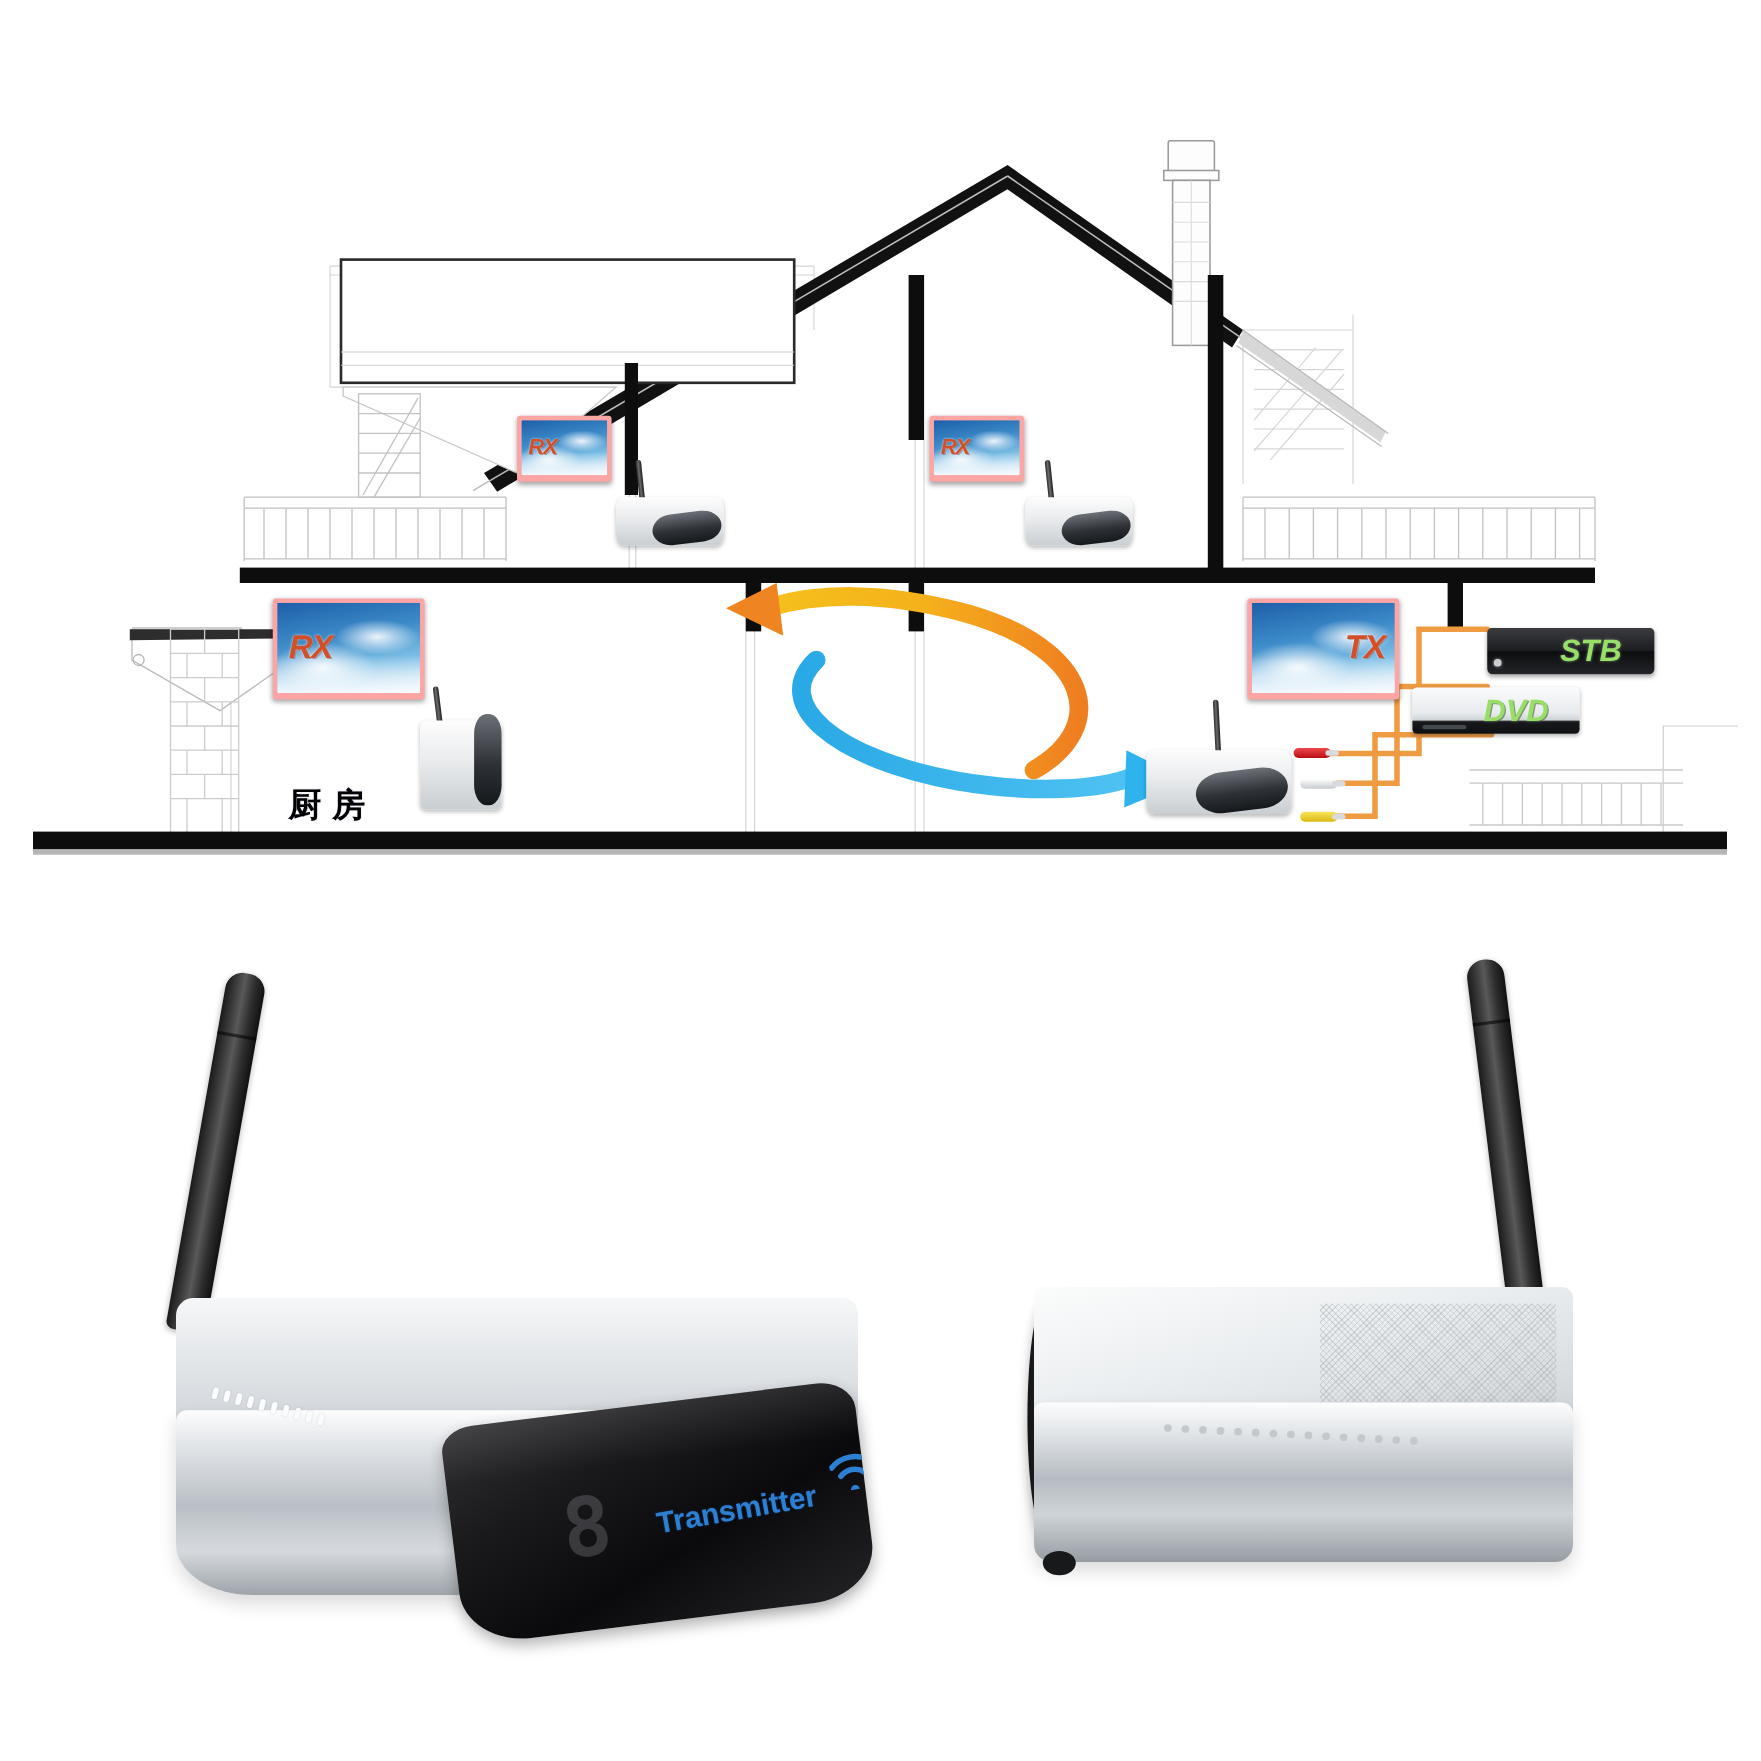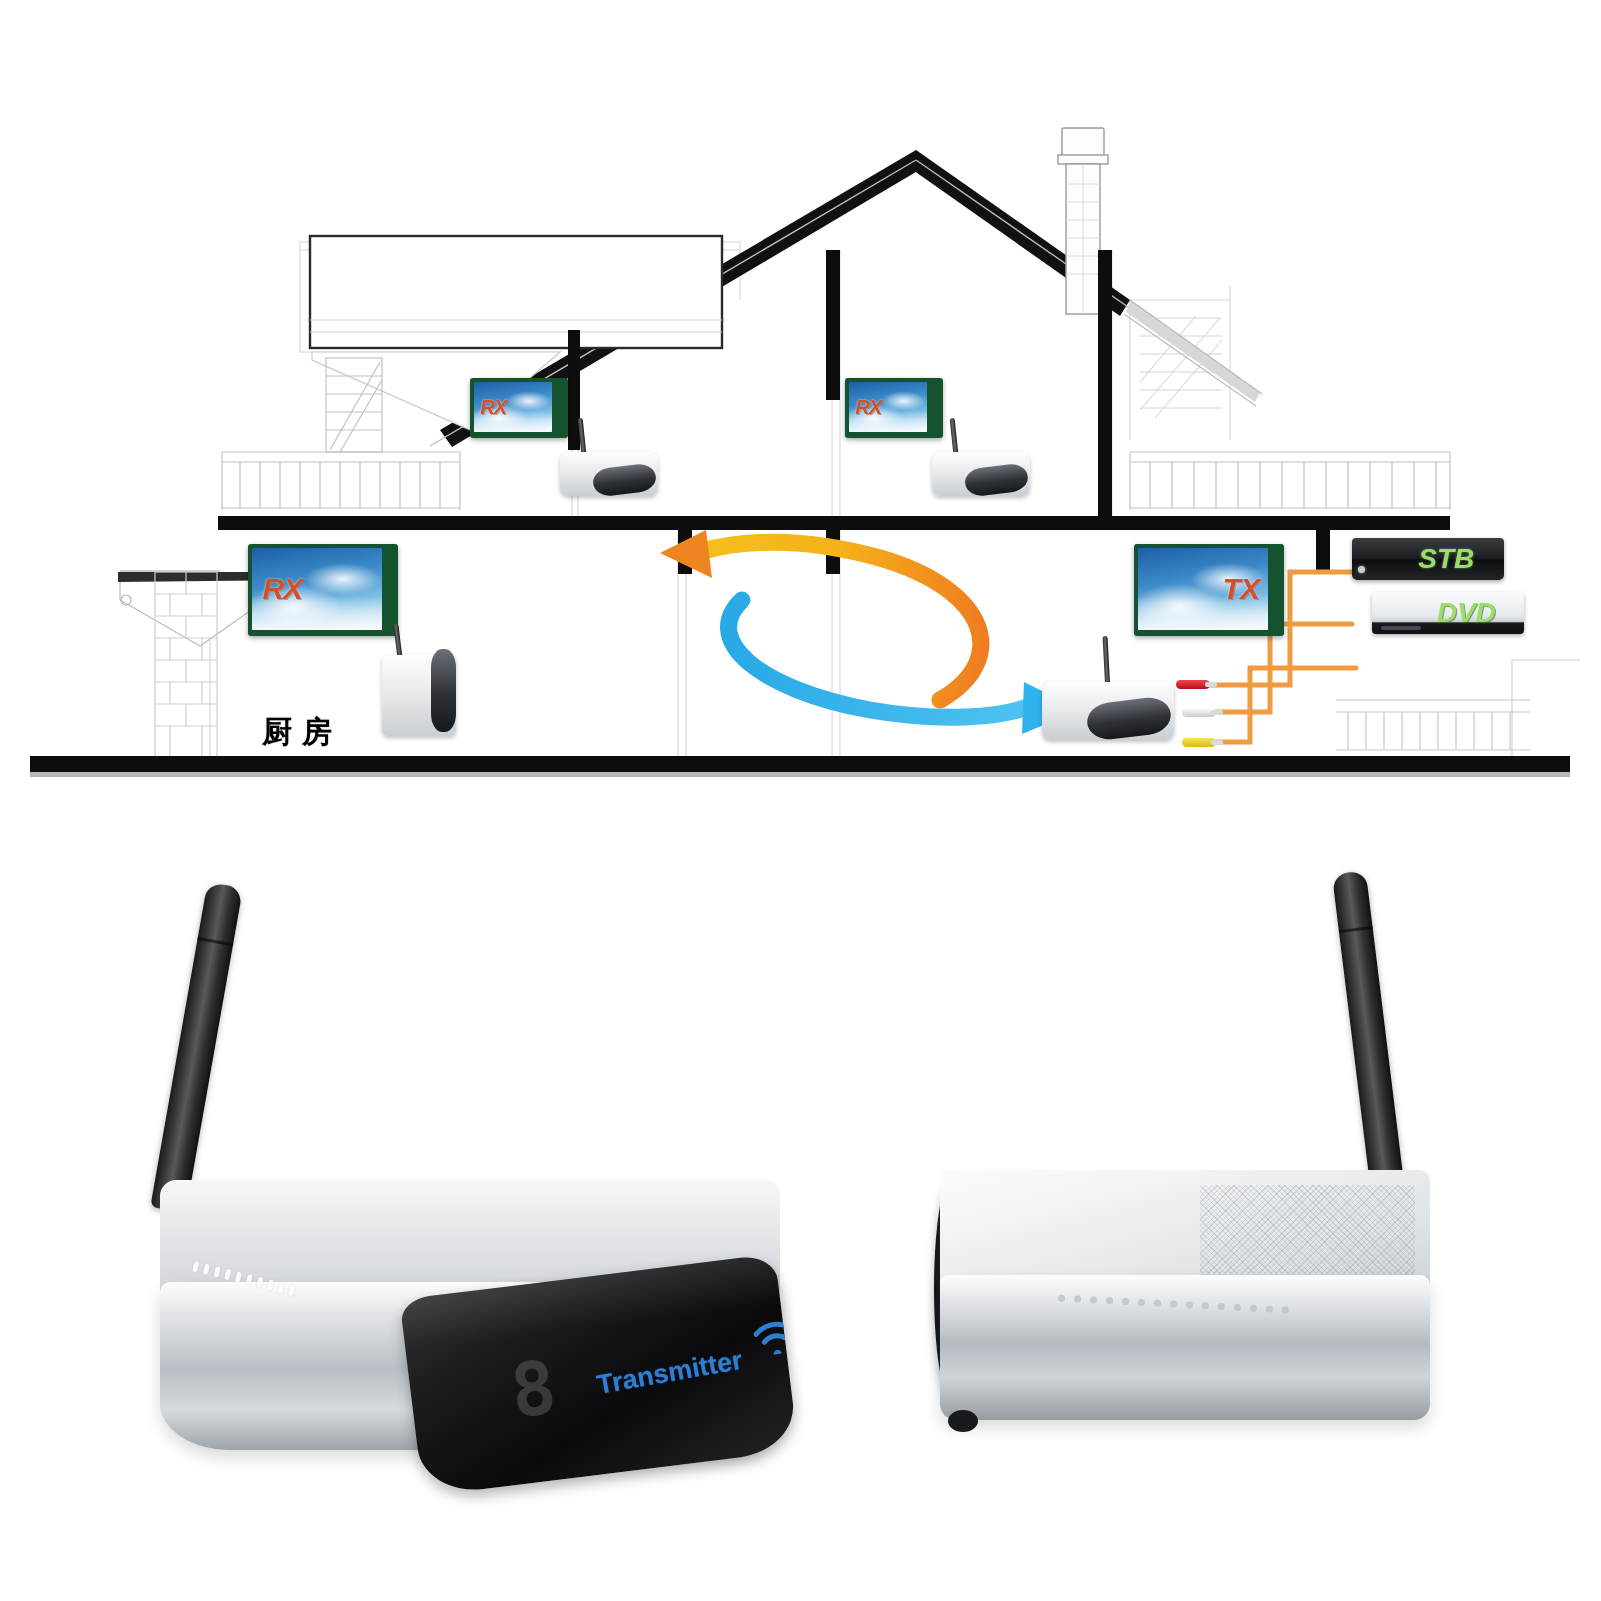--- a/index.html
+++ b/index.html
@@ -21,23 +21,23 @@
     left: 0; top: 0;
     width: 1601px; height: 800px;
     background: #ffffff;
   }
 
   .house-svg { position: absolute; left: 0; top: 0; }
 
   
   .tv {
     position: absolute;
-    background: #14532d;
+    background: #fca5a5;
     border-radius: 3px;
-    padding: 4px 16px 6px 4px;
+    padding: 4px 4px 6px 4px;
     box-shadow: 0 2px 5px rgba(0,0,0,.35);
   }
   .tv-screen {
     width: 100%; height: 100%;
     position: relative;
     overflow: hidden;
     border-radius: 1px;
     background:
       radial-gradient(ellipse 60% 45% at 32% 72%, #f2f7fb 0%, rgba(242,247,251,.0) 62%),
       radial-gradient(ellipse 45% 30% at 70% 38%, #eaf3fb 0%, rgba(234,243,251,0) 65%),
@@ -93,21 +93,21 @@
   
   #kitchen-label {
     position: absolute;
     color: #000000;
     font-weight: bold;
     letter-spacing: 10px;
     text-shadow: 0 0 1px rgba(60,60,130,.5);
   }
 
   
-  .src-device { position: absolute; }
+  .src-device { position: absolute; margin-top: 33px; }
   .src-text {
     position: absolute;
     left: 50%; top: 50%;
     transform: translate(-50%,-50%);
     font-weight: bold;
     font-style: italic;
     color: #9ade6a;
     text-shadow: 1px 1px 0 rgba(40,80,20,.55), 0 0 3px rgba(255,255,255,.35);
     z-index: 5;
     white-space: nowrap;
@@ -553,21 +553,21 @@
 
   <div class="rca" style="left:1176px; top:680px; background:linear-gradient(to bottom,#f0464b,#b80f16);"></div>
   <div class="rca" style="left:1182px; top:708px; background:linear-gradient(to bottom,#ffffff,#c8ccd0);"></div>
   <div class="rca" style="left:1182px; top:738px; background:linear-gradient(to bottom,#f9e45c,#dcb810);"></div>
 
   <div class="src-device" id="device-stb" style="left:1352px; top:538px; width:152px; height:42px;">
     <div class="shell"></div>
     <span class="src-text" style="font-size:28px; left:62%;">STB</span>
   </div>
 
-  <div class="src-device" id="device-dvd" style="left:1372px; top:592px; width:152px; height:42px;">
+  <div class="src-device" id="device-dvd" style="left:1284px; top:592px; width:152px; height:42px;">
     <div class="shell"></div>
     <span class="src-text" style="font-size:28px; left:62%;">DVD</span>
   </div>
 
 </div>
 
 <div id="product-panel">
 
   <div id="transmitter" style="left:160px; top:380px; width:620px; height:300px;">
 

